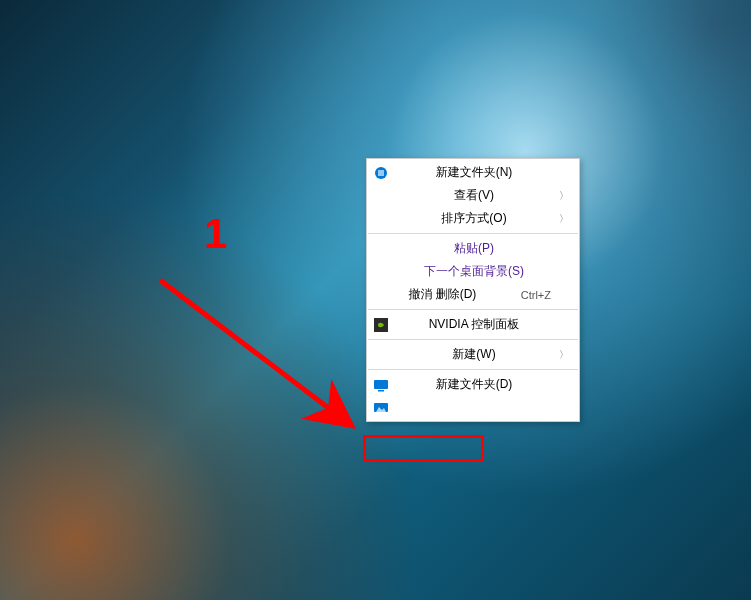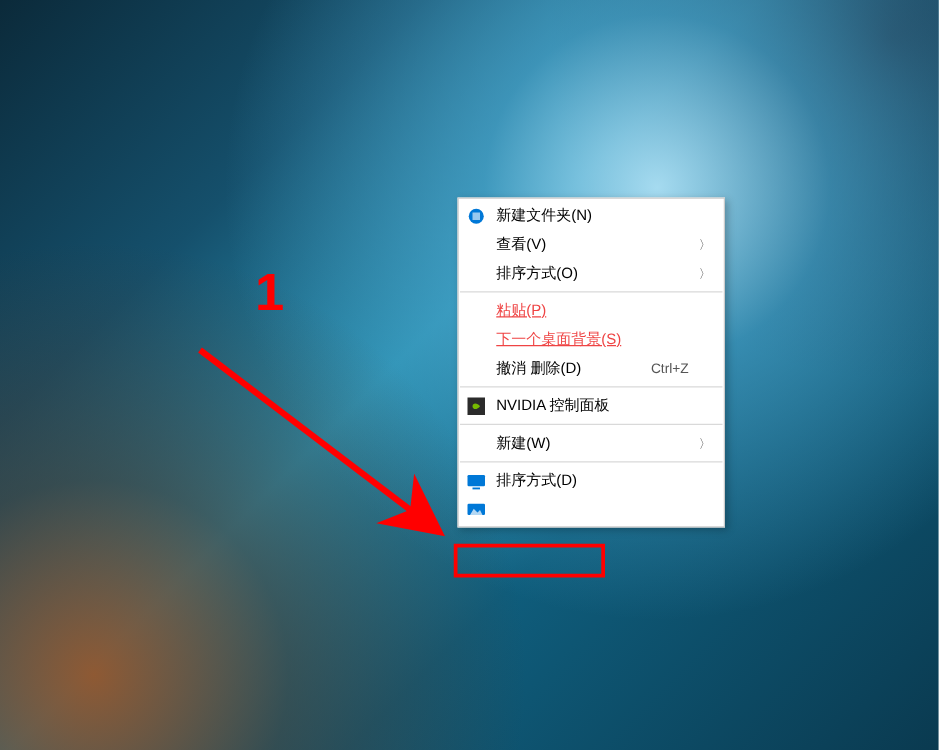--- a/index.html
+++ b/index.html
@@ -27,22 +27,23 @@
     padding: 2px 0;
   }
   .menu-item {
     display: flex;
     align-items: center;
     height: 23px;
     padding: 0 28px 0 30px;
     position: relative;
     cursor: default;
     white-space: nowrap;
+    text-align: center;
   }
-  .menu-item.disabled { color: #ef4444; text-decoration: underline; }
+  .menu-item.disabled { color: #4c1d95; }
   .menu-item .label { flex: 1; }
   .menu-item .shortcut { color: #555; font-size: 11px; padding-left: 33px; }
   .menu-item .chevron {
     position: absolute;
     right: 10px;
     top: 50%;
     transform: translateY(-50%);
     color: #555;
     font-size: 10px;
   }
@@ -146,21 +147,21 @@
 
     <div class="menu-sep"></div>
 
     <div class="menu-item">
       <span class="menu-icon">
         <svg width="16" height="16" viewBox="0 0 16 16">
             <rect x="1" y="3" width="14" height="9" rx="1" fill="#0078d7"></rect>
             <rect x="5" y="13" width="6" height="1.5" fill="#0078d7"></rect>
           </svg>
       </span>
-      <span class="label">排序方式(D)</span>
+      <span class="label">新建文件夹(D)</span>
     </div>
 
     <div class="menu-item">
       <span class="menu-icon">
         <svg width="16" height="16" viewBox="0 0 16 16">
             <rect x="1" y="3" width="14" height="9" rx="1" fill="#0078d7"></rect>
             <path d="M3 12 L6 7 L9 10 L11 8 L13 12 Z" fill="#fff" opacity="0.7"></path>
           </svg>
       </span>
     </div>

